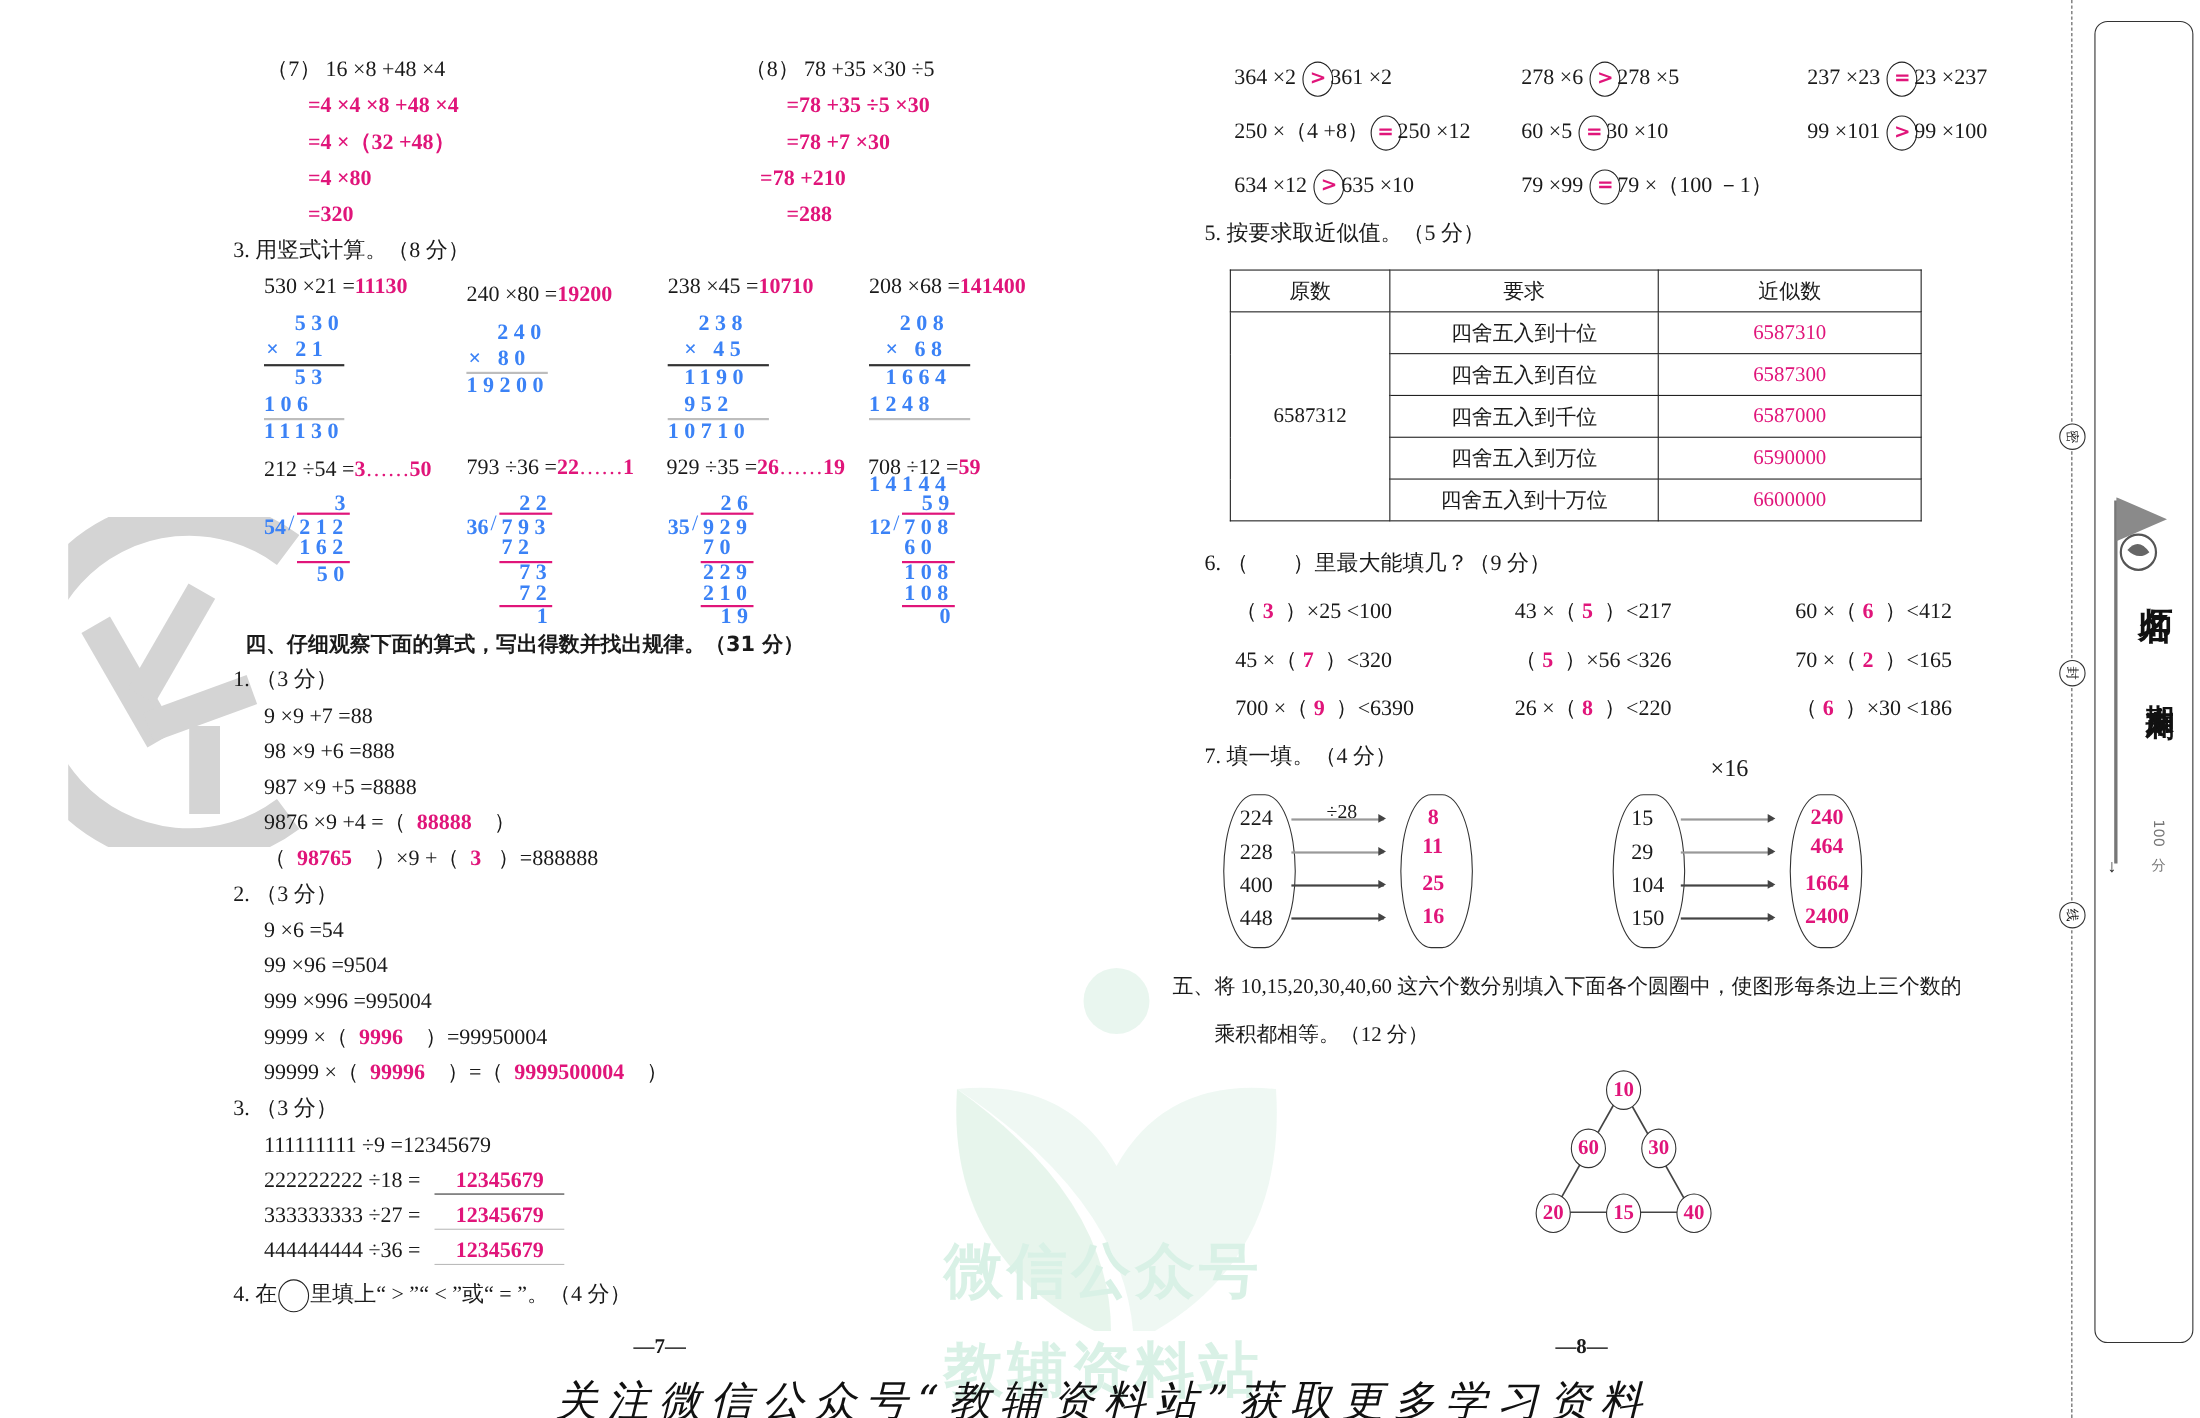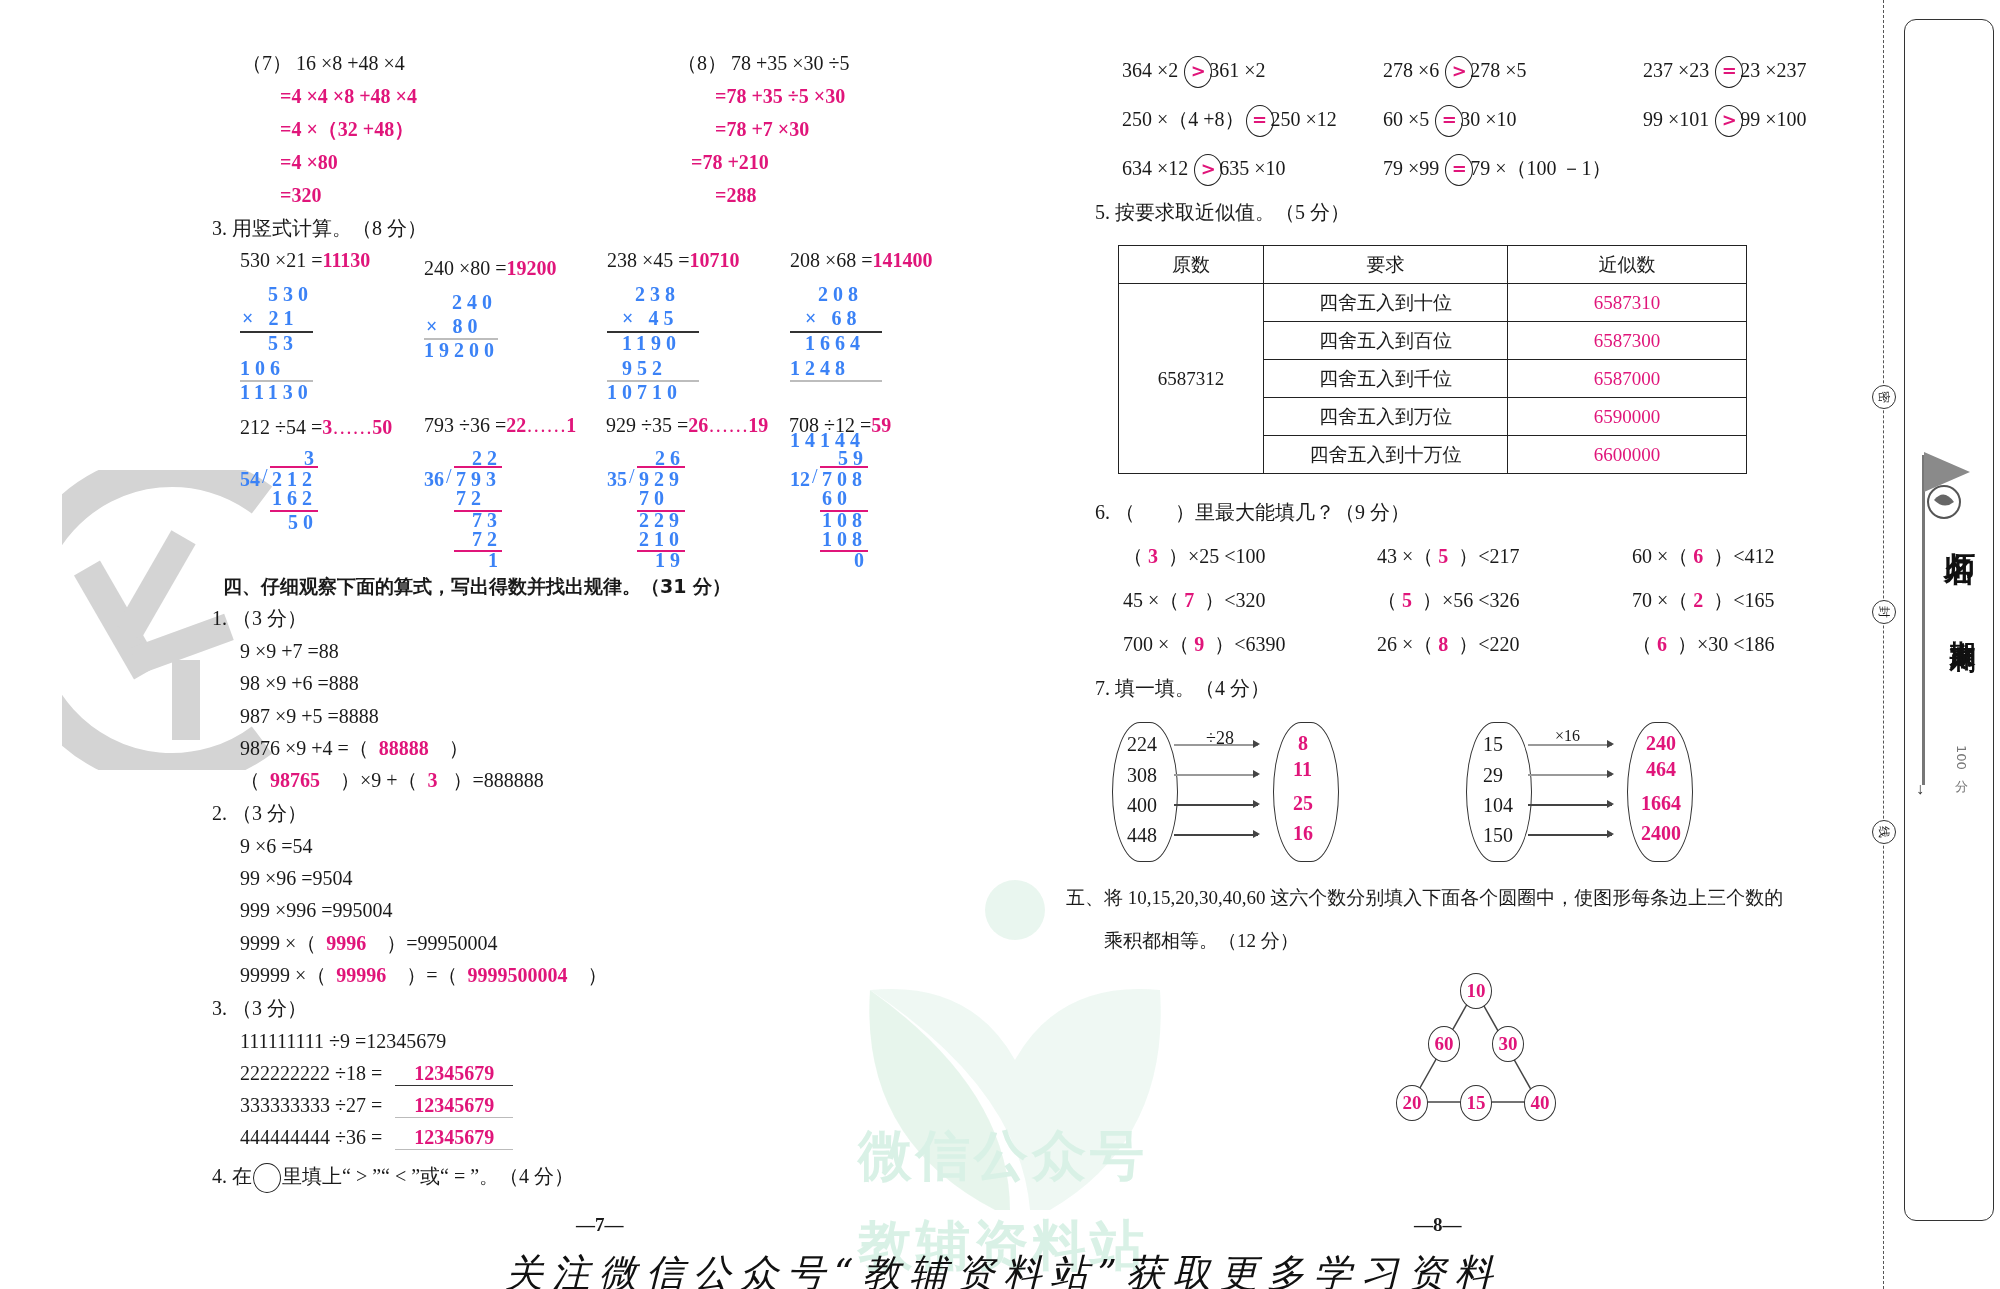--- a/index.html
+++ b/index.html
@@ -286,35 +286,35 @@
 <div class="abs t" style="left:1123px; top:632px;"><span>700 ×（</span>&nbsp;<span class="pk">9</span>&nbsp;&nbsp;<span>）&lt;6390</span></div>
 <div class="abs t" style="left:1377px; top:632px;"><span>26 ×（</span>&nbsp;<span class="pk">8</span>&nbsp;&nbsp;<span>）&lt;220</span></div>
 <div class="abs t" style="left:1632px; top:632px;"><span>（</span>&nbsp;<span class="pk">6</span>&nbsp;&nbsp;<span>）×30 &lt;186</span></div>
 
 <div class="abs hd" style="left:1095px; top:676px;">7. 填一填。（4 分）</div>
 
 <div class="oval" style="left:1112px; top:722px; width:64px; height:138px;"></div>
 <div class="oval" style="left:1273px; top:722px; width:64px; height:138px;"></div>
 <div class="abs t" style="left:1206px; top:726px; font-size:18px;">÷28</div>
 <div class="abs t" style="left:1127px; top:732px;">224</div>
-<div class="abs t" style="left:1127px; top:763px;">308</div>
+<div class="abs t" style="left:1127px; top:763px;">228</div>
 <div class="abs t" style="left:1127px; top:793px;">400</div>
 <div class="abs t" style="left:1127px; top:823px;">448</div>
 <div class="arrow" style="left:1174px; top:744px; width:84px; background:#999;"></div>
 <div class="arrow" style="left:1174px; top:774px; width:84px; background:#999;"></div>
 <div class="arrow" style="left:1174px; top:804px; width:84px;"></div>
 <div class="arrow" style="left:1174px; top:834px; width:84px;"></div>
 <div class="abs t pk" style="left:1298px; top:731px;">8</div>
 <div class="abs t pk" style="left:1293px; top:757px;">11</div>
 <div class="abs t pk" style="left:1293px; top:791px;">25</div>
 <div class="abs t pk" style="left:1293px; top:821px;">16</div>
 
 <div class="oval" style="left:1466px; top:722px; width:64px; height:138px;"></div>
 <div class="oval" style="left:1627px; top:722px; width:64px; height:138px;"></div>
-<div class="abs t" style="left:1555px; top:724px; font-size:16px;">×16</div>
+<div class="abs t" style="left:1555px; top:686px; font-size:22px;">×16</div>
 <div class="abs t" style="left:1483px; top:732px;">15</div>
 <div class="abs t" style="left:1483px; top:763px;">29</div>
 <div class="abs t" style="left:1483px; top:793px;">104</div>
 <div class="abs t" style="left:1483px; top:823px;">150</div>
 <div class="arrow" style="left:1528px; top:744px; width:84px; background:#999;"></div>
 <div class="arrow" style="left:1528px; top:774px; width:84px; background:#999;"></div>
 <div class="arrow" style="left:1528px; top:804px; width:84px;"></div>
 <div class="arrow" style="left:1528px; top:834px; width:84px;"></div>
 <div class="abs t pk" style="left:1646px; top:731px;">240</div>
 <div class="abs t pk" style="left:1646px; top:757px;">464</div>

